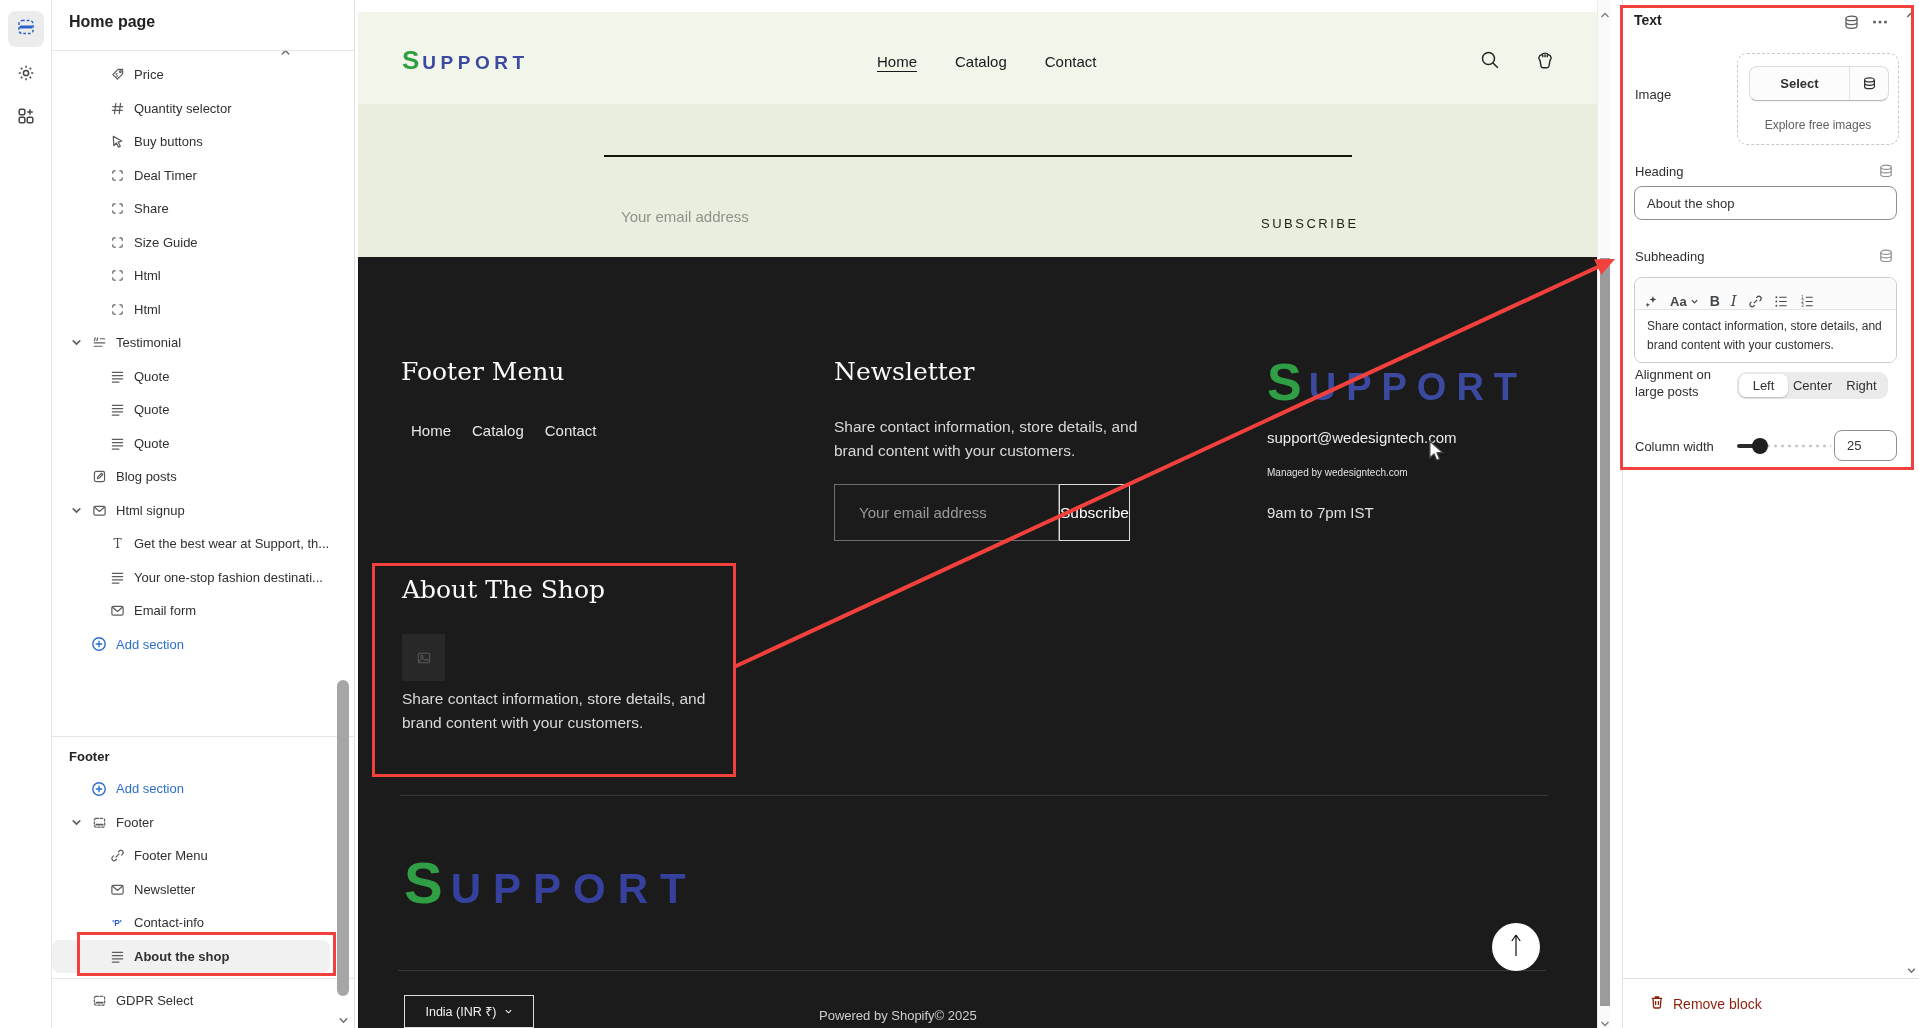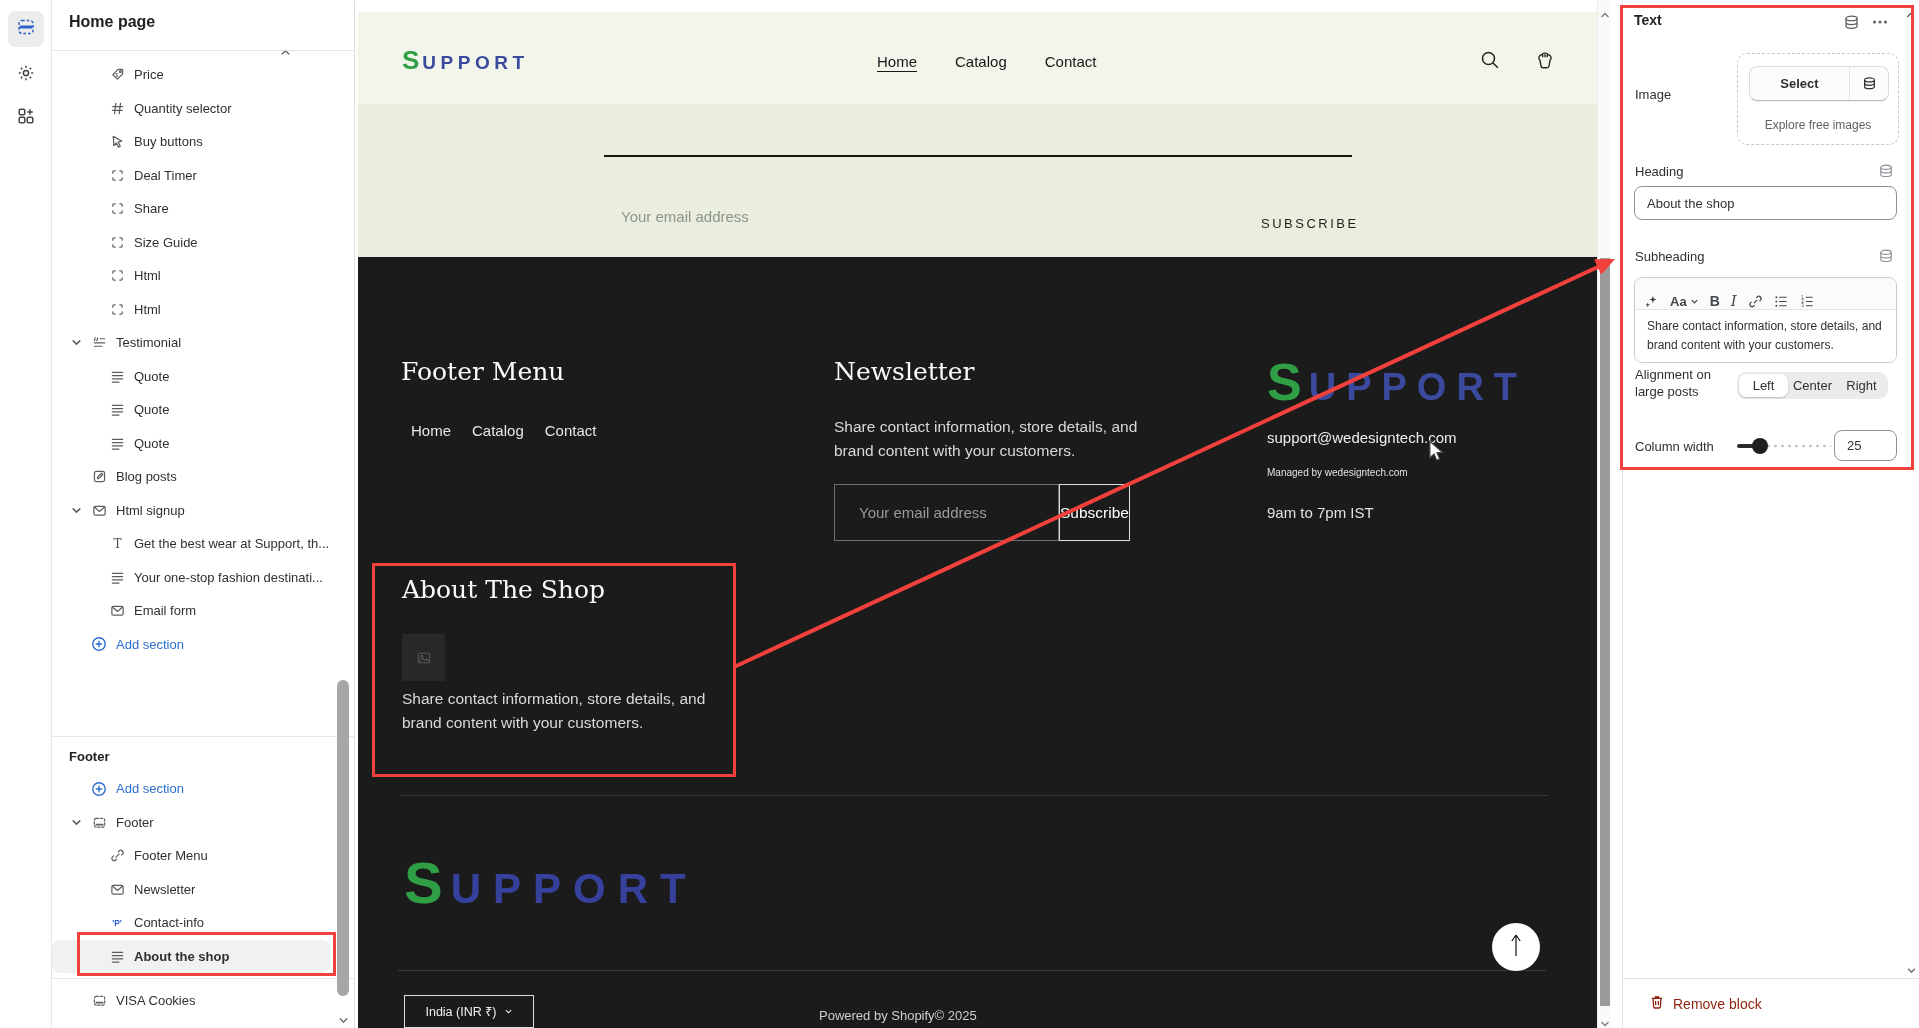--- a/index.html
+++ b/index.html
@@ -416,21 +416,21 @@
   <div class="sb-div" style="top:978px;"></div>
   <div class="tree" id="tree-overlay" style="top:984px;">
       <div class="t-row">
         <span class="cell-chev"></span>
         <span class="cell-icon">
           <svg width="15" height="15" viewBox="0 0 16 16" fill="none" stroke="#5b5e61" stroke-width="1.3" stroke-linecap="round" stroke-linejoin="round">
             <rect x="2.5" y="3.5" width="11" height="9.5" rx="2" stroke-dasharray="2.4 1.8"></rect>
             <path d="M4.6 10.3h6.8" stroke-width="2"></path>
           </svg>
         </span>
-        <span class="cell-label">VISA Cookies</span>
+        <span class="cell-label">GDPR Select</span>
       </div>
       <div class="t-row">
         <span class="cell-icon">
           <svg width="15" height="15" viewBox="0 0 16 16" fill="none" stroke="#5b5e61" stroke-width="1.3" stroke-linecap="round" stroke-linejoin="round">
             <rect x="2.5" y="3.5" width="11" height="9.5" rx="2" stroke-dasharray="2.4 1.8"></rect>
             <path d="M4.6 10.3h6.8" stroke-width="2"></path>
           </svg>
         </span>
         <span class="cell-label"></span>
       </div>

